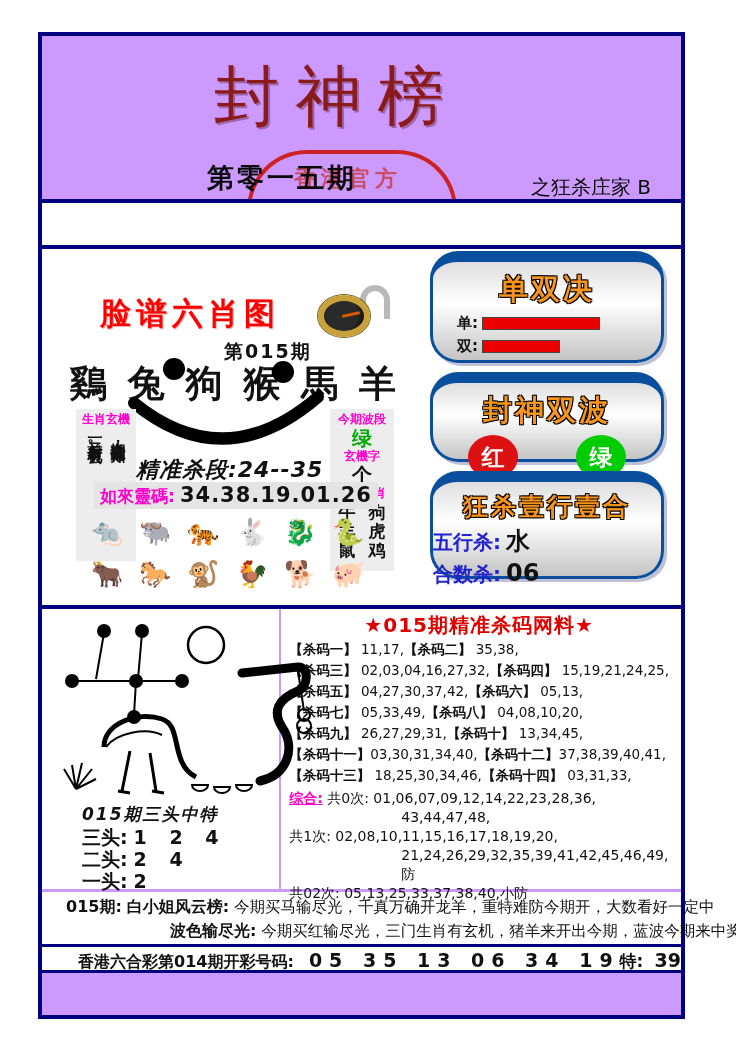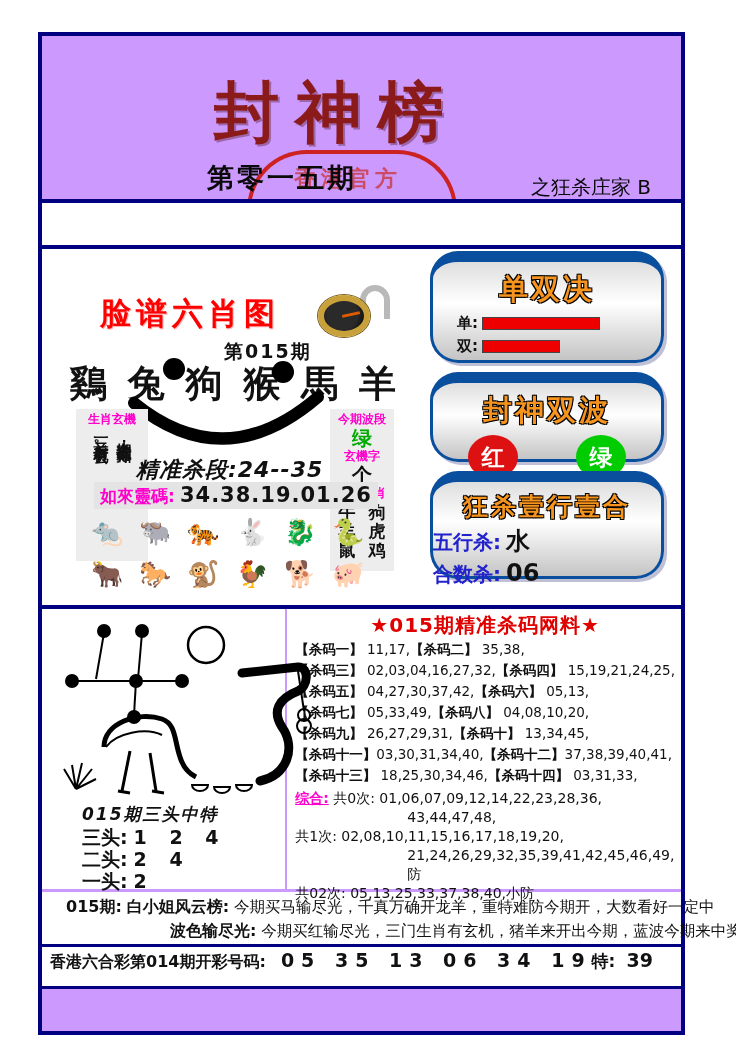--- a/index.html
+++ b/index.html
@@ -11,23 +11,23 @@
     position:absolute; left:38px; top:32px; width:647px;
     border:4px solid #000080; background:#fff;
   }
   .hr-navy { height:4px; background:#000080; }
   .hr-navy-thin { height:3px; background:#000080; }
   .hr-purple { height:3px; background:#cc99ff; }
 
   
   .sec-header { position:relative; height:163px; background:#cc99ff; overflow:hidden; }
   .h-title {
-    position:absolute; top:32px; left:0; right:50px; text-align:center;
+    position:absolute; top:16px; left:0; right:50px; text-align:center;
     font-family:"DejaVu Serif","Liberation Serif",serif;
-    font-size:66px; font-weight:bold; color:#8b1a1a; letter-spacing:16px;
+    font-size:66px; font-weight:normal; color:#8b1a1a; letter-spacing:16px;
     text-shadow:2px 2px 0 rgba(70,10,10,.35);
   }
   .h-arc {
     position:absolute; left:205px; top:114px; width:210px; height:60px;
     border:4px solid #cc2222; border-bottom:none; border-radius:110px 110px 0 0;
   }
   .h-watermark {
     position:absolute; left:252px; top:128px; font-size:22px; font-weight:bold;
     color:#cc3333; opacity:.75; letter-spacing:5px;
   }
@@ -62,21 +62,21 @@
   }
   .face-issue { position:absolute; top:90px; left:182px; font-size:19px; font-weight:bold; letter-spacing:2px; }
   .zodiac-row {
     position:absolute; top:110px; left:28px; width:326px;
     display:flex; justify-content:space-between; font-size:37px; font-weight:bold;
   }
   .smiley { position:absolute; top:96px; left:78px; pointer-events:none; }
   .strip-left, .strip-right {
     position:absolute; top:160px; background:#ededed; text-align:center; padding:2px 2px;
   }
-  .strip-left { left:34px; width:72px; height:152px; }
+  .strip-left { left:34px; width:60px; height:152px; }
   .strip-right { left:288px; width:64px; height:162px; }
   .mag { color:#ff00cc; font-weight:bold; font-size:12px; display:block; }
   .vcols { display:flex; justify-content:center; gap:4px; margin-top:2px; }
   .vtext { writing-mode:vertical-rl; font-weight:bold; font-size:15px; letter-spacing:1px; }
   .green-big { color:#00aa00; font-weight:bold; font-size:20px; display:block; line-height:20px; }
   .black-big { font-weight:bold; font-size:20px; display:block; line-height:20px; }
   .sr-grid {
     display:grid; grid-template-columns:1fr 1fr; font-size:17px; font-weight:bold;
     line-height:19px; margin-top:1px;
   }
@@ -114,40 +114,40 @@
   }
   .ball-red { background:#dd1111; } .ball-green { background:#00cc00; }
   .kv-row { text-align:left; margin-top:2px; white-space:nowrap; }
   .kv-label { color:#2222cc; font-weight:bold; font-size:20px; }
   .kv-value { font-weight:bold; font-size:24px; }
 
   
   .sec-lower { display:flex; height:280px; background:#fff; }
   .lower-left { position:relative; width:292px; }
   .vdiv { width:3px; background:#cc99ff; }
-  .lower-right { flex:1; padding:3px 6px 0 8px; }
+  .lower-right { flex:1; padding:3px 12px 0 8px; }
   .heads { position:absolute; top:194px; left:40px; }
   .heads-title { font-size:17px; font-weight:bold; font-style:italic; letter-spacing:2px; }
   .heads-row { font-size:19px; font-weight:bold; line-height:22px; }
   .heads-row .hv { letter-spacing:8px; margin-left:6px; }
 
   .kc-title { color:#e00000; font-weight:bold; font-size:20px; text-align:center; letter-spacing:1px; }
   .kc-line { font-size:13.5px; line-height:21px; white-space:nowrap; }
   .kc-label { font-weight:bold; }
   .kc-sum { margin-top:3px; font-size:14px; line-height:19px; }
   .sum-label { color:#ff00cc; font-weight:bold; text-decoration:underline; }
   .sum-head { font-weight:normal; }
   .indent2 { padding-left:112px; }
 
   
   .sec-verses { background:#fff; padding:3px 6px 2px 24px; height:52px; }
   .v-line { font-size:15.5px; line-height:24px; white-space:nowrap; }
   .v-bold { font-weight:bold; font-size:16px; }
   .v-line2 { padding-left:104px; }
-  .sec-result { background:#fff; height:39px; padding:2px 0 0 8px; white-space:nowrap; }
+  .sec-result { background:#fff; height:23px; padding:2px 0 0 8px; white-space:nowrap;margin-left:28px; }
   .r-label { font-weight:bold; font-size:16px; }
   .r-nums { font-weight:bold; font-size:19px; letter-spacing:7px; margin-left:10px; }
   .r-sp { font-weight:bold; font-size:17px; }
   .r-spv { font-weight:bold; font-size:19px; margin-left:6px; }
   .sec-footer { height:42px; background:#cc99ff; }
   .sketch { position:absolute; top:6px; left:4px; }
 </style>
 </head>
 <body>
 

